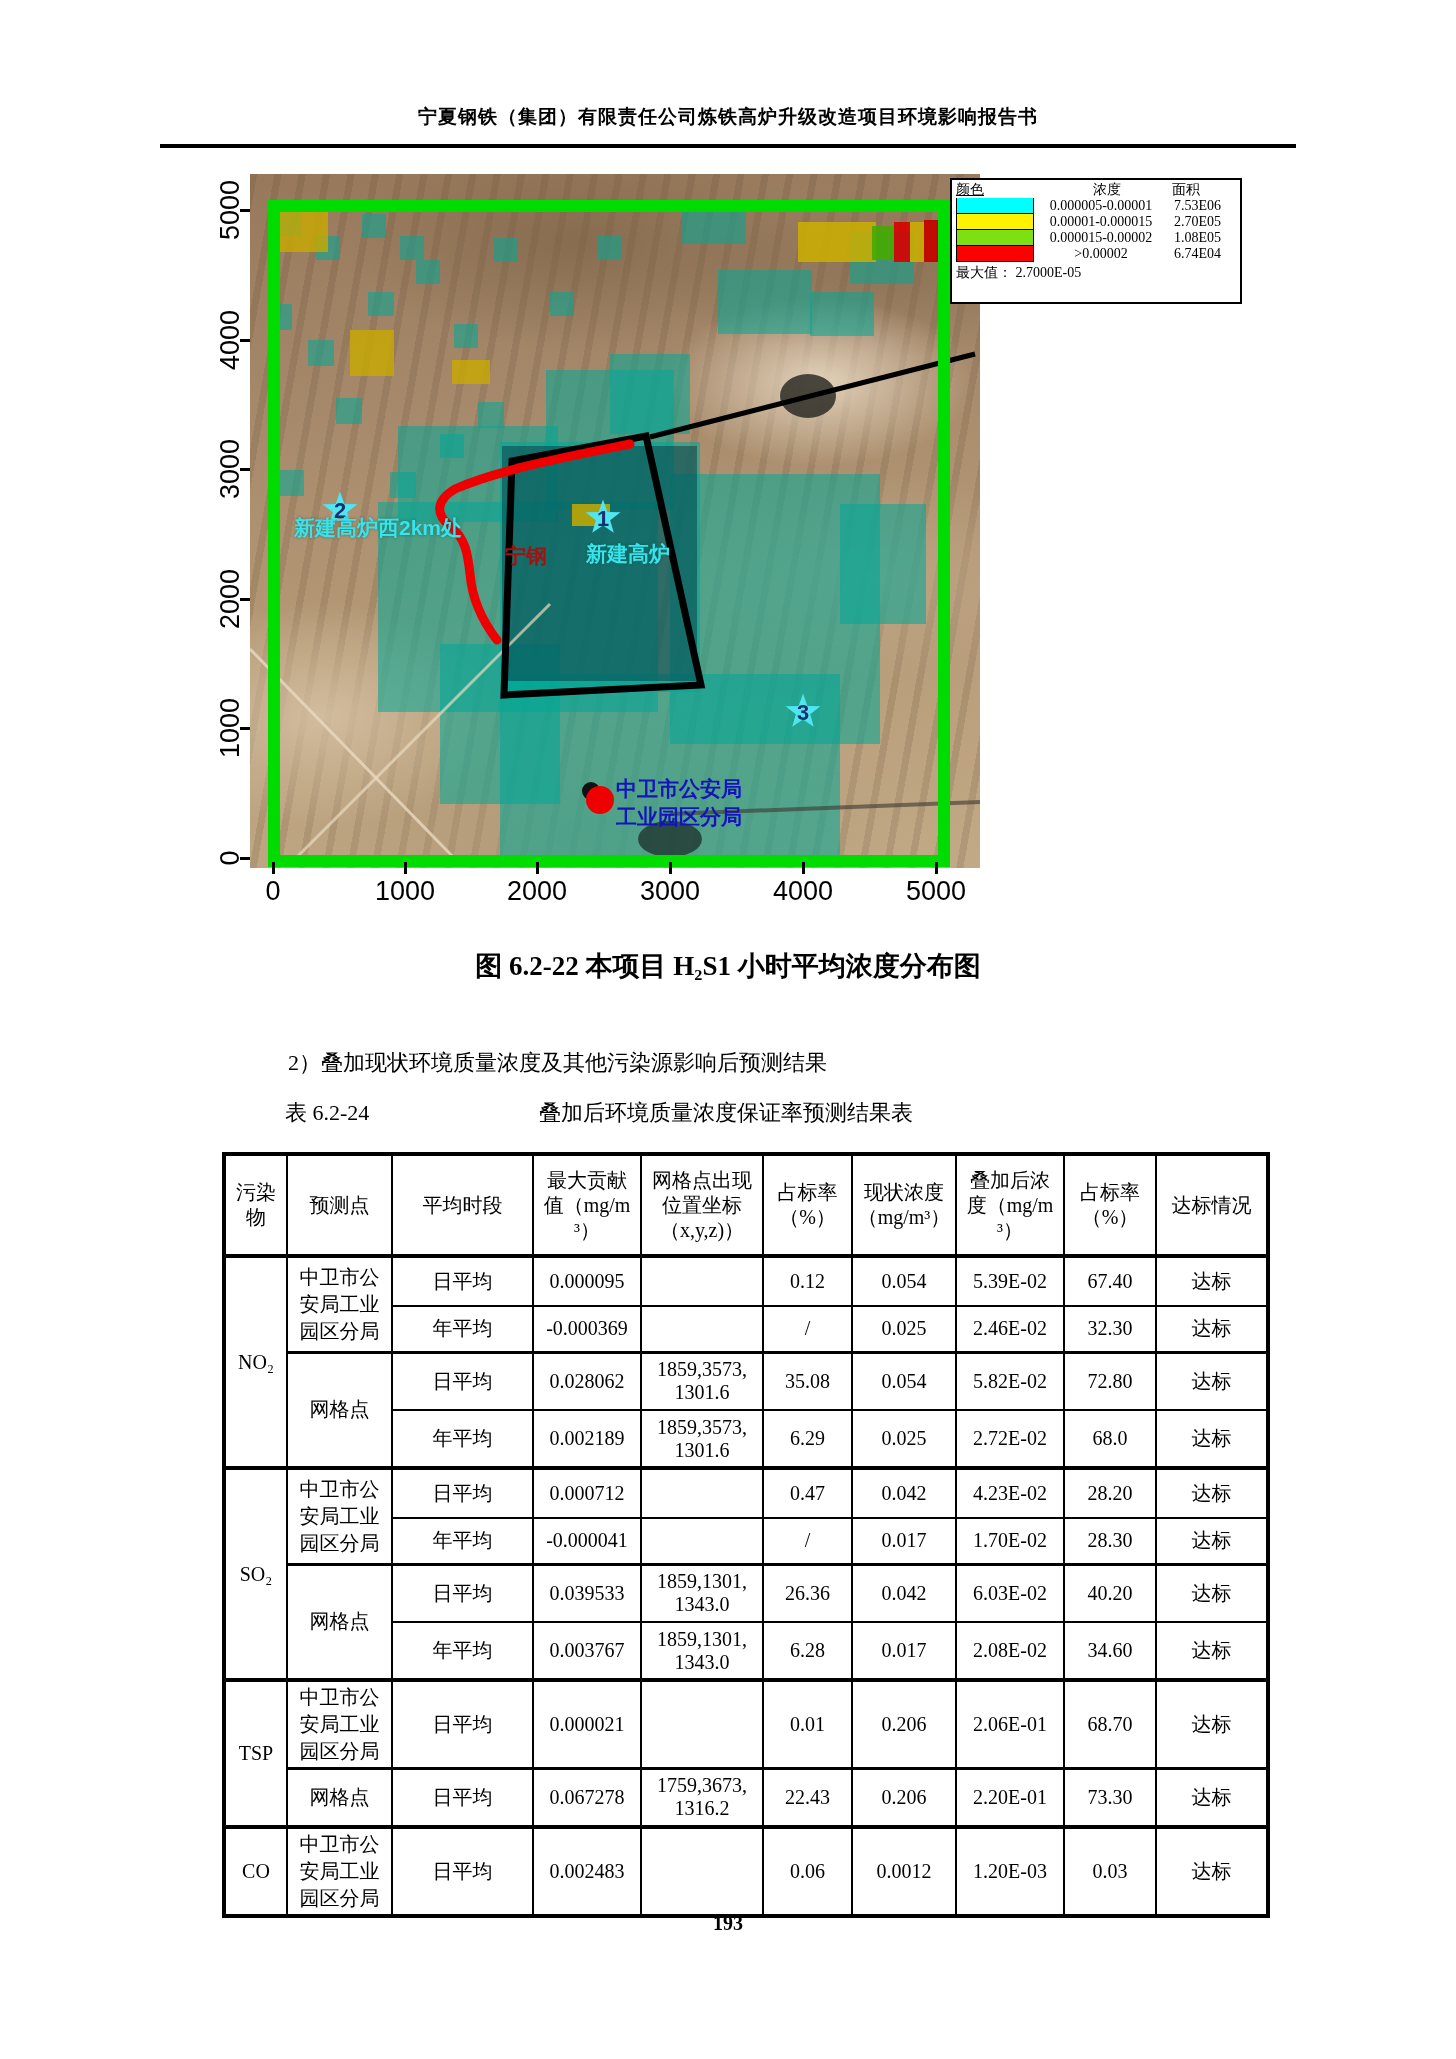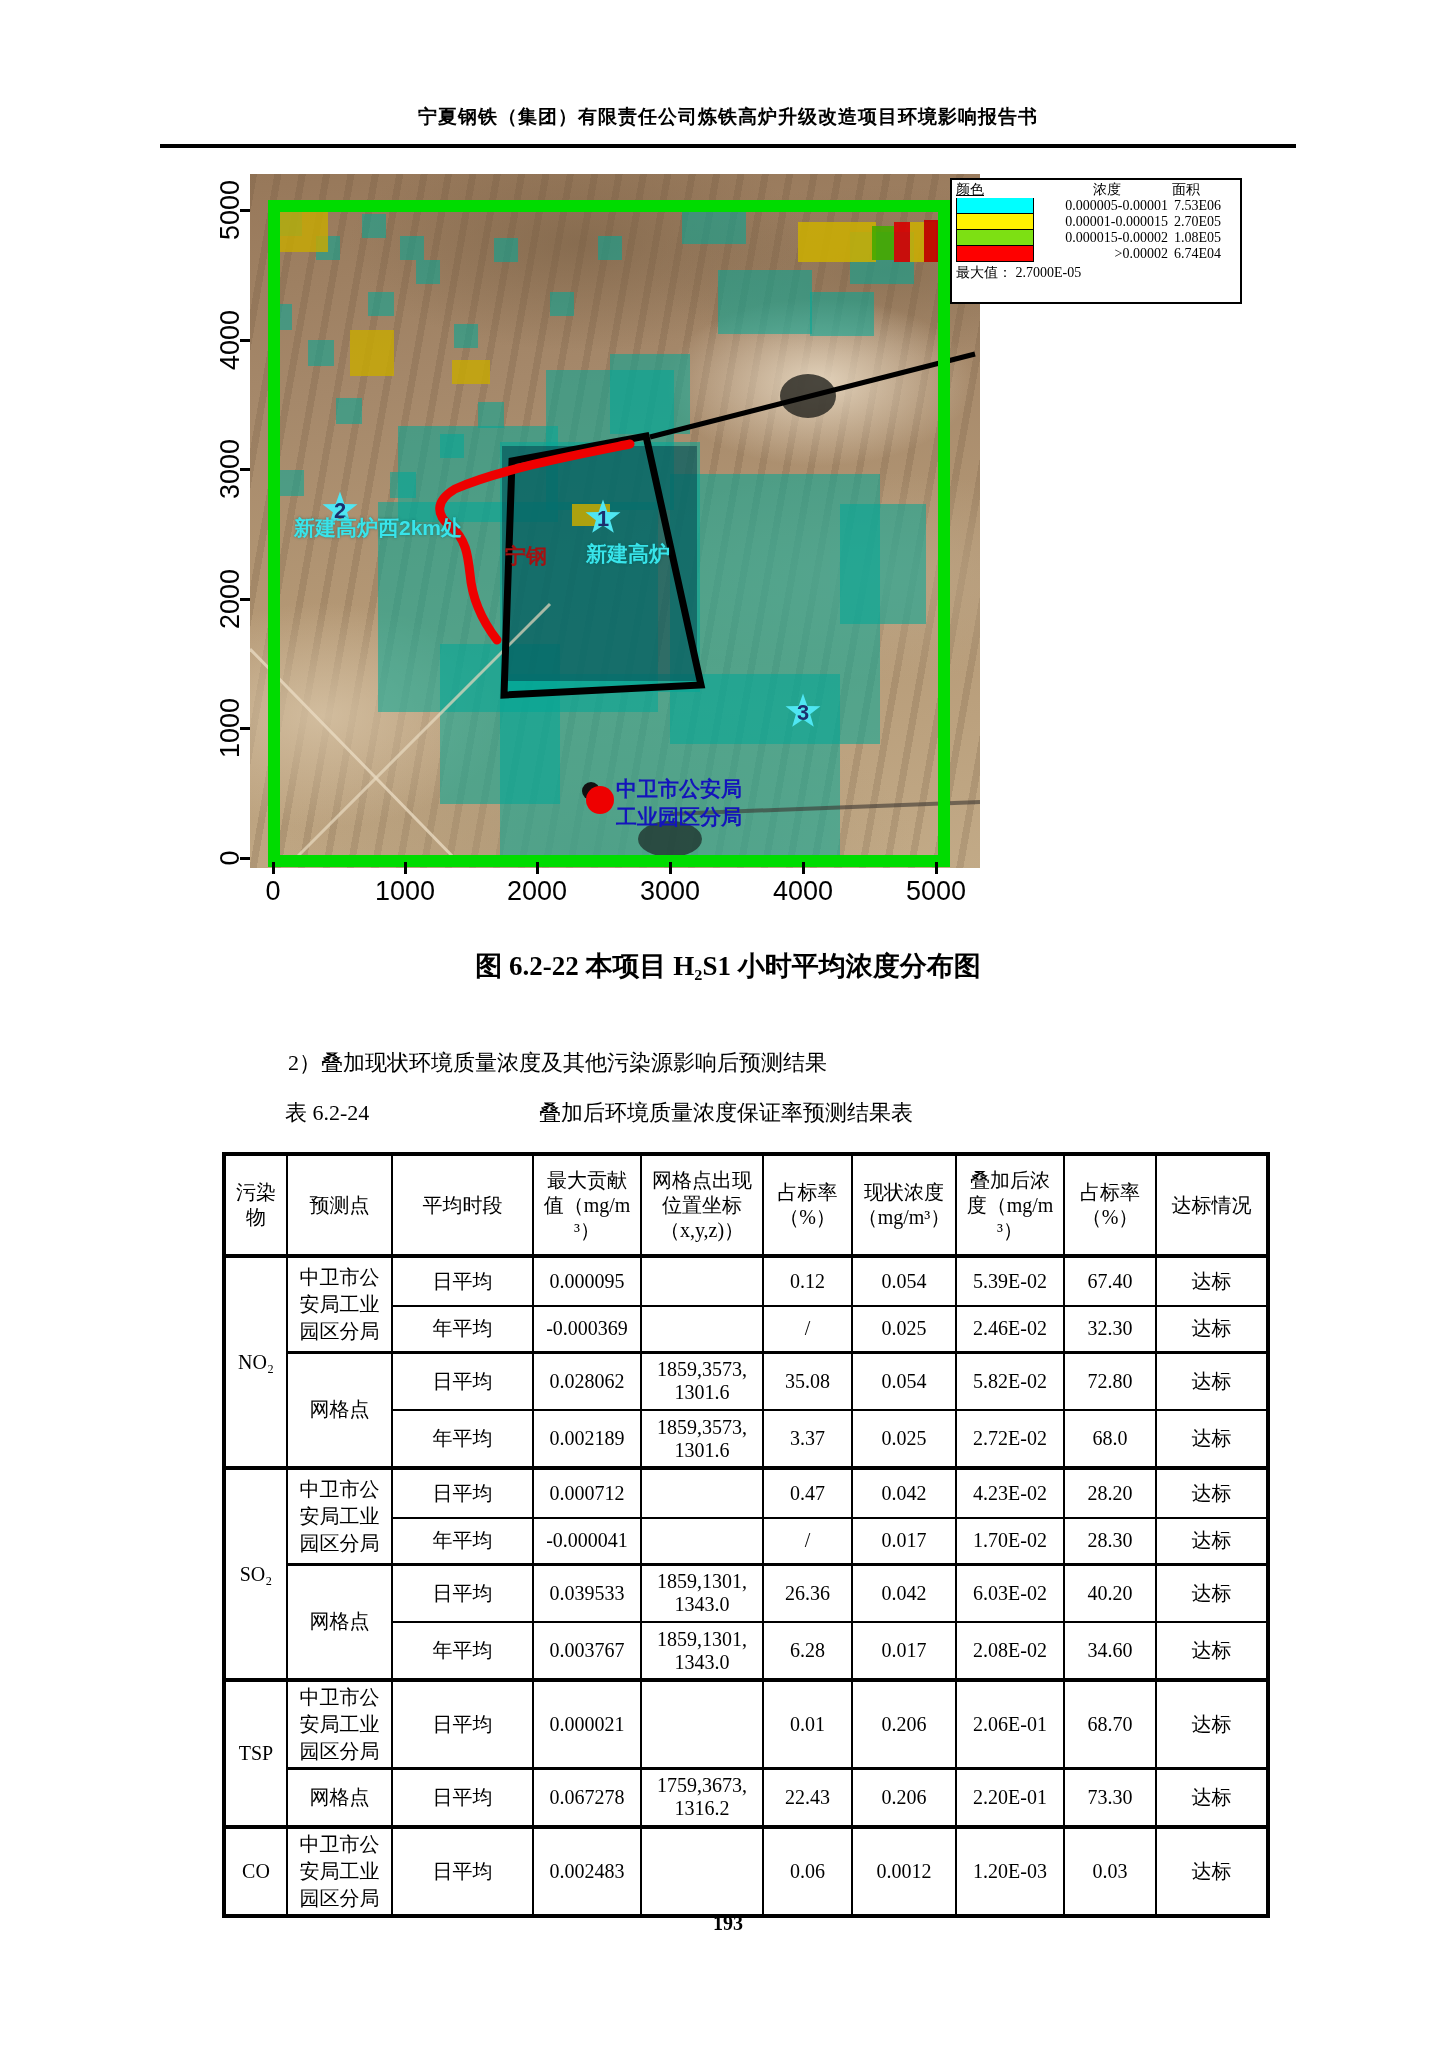--- a/index.html
+++ b/index.html
@@ -42,21 +42,21 @@
   .legend{left:950px;top:178px;width:288px;height:122px;background:#fff;
           border:2px solid #000;font-size:14px;z-index:9;line-height:16px;
           font-family:"Liberation Serif","DejaVu Serif",serif;}
   .legend-head{display:flex;padding:2px 4px 0 4px;}
   .legend-head .h1{width:86px;text-align:left;text-decoration:underline;}
   .legend-head .h2{flex:1;text-align:center;}
   .legend-head .h3{width:64px;text-align:left;}
   .legend-row{display:flex;align-items:center;padding:0 4px;height:16px;}
   .swatch{width:76px;height:15px;border:1px solid #000;border-top:none;}
   .legend-row:first-of-type .swatch{border-top:1px solid #000;}
-  .lr-range{flex:1;text-align:right;padding-right:6px;}
+  .lr-range{flex:1;text-align:center;padding-right:6px;}
   .lr-area{width:62px;text-align:left;}
   .legend-max{padding:3px 4px 0 4px;}
 
   
   .fig-caption{left:0;top:948px;width:1456px;text-align:center;
                font-size:27px;font-weight:bold;}
   .para{left:288px;top:1048px;font-size:22px;}
   .tbl-cap-no{left:285px;top:1098px;font-size:22px;}
   .tbl-cap-title{left:539px;top:1098px;font-size:22px;font-weight:normal;}
 
@@ -305,21 +305,21 @@
       <td>0.054</td>
       <td>5.82E-02</td>
       <td>72.80</td>
       <td>达标</td>
     </tr>
     <tr style="height:58px">
       <td>年平均</td>
       <td>0.002189</td>
       <td class="coord">1859,3573,
 1301.6</td>
-      <td>3.37</td>
+      <td>6.29</td>
       <td>0.025</td>
       <td>2.72E-02</td>
       <td>68.0</td>
       <td>达标</td>
     </tr>
 
     <tr class="g" style="height:50px">
       <td class="pollutant" rowspan="4">SO₂</td>
       <td rowspan="2">中卫市公安局工业园区分局</td>
       <td>日平均</td>

